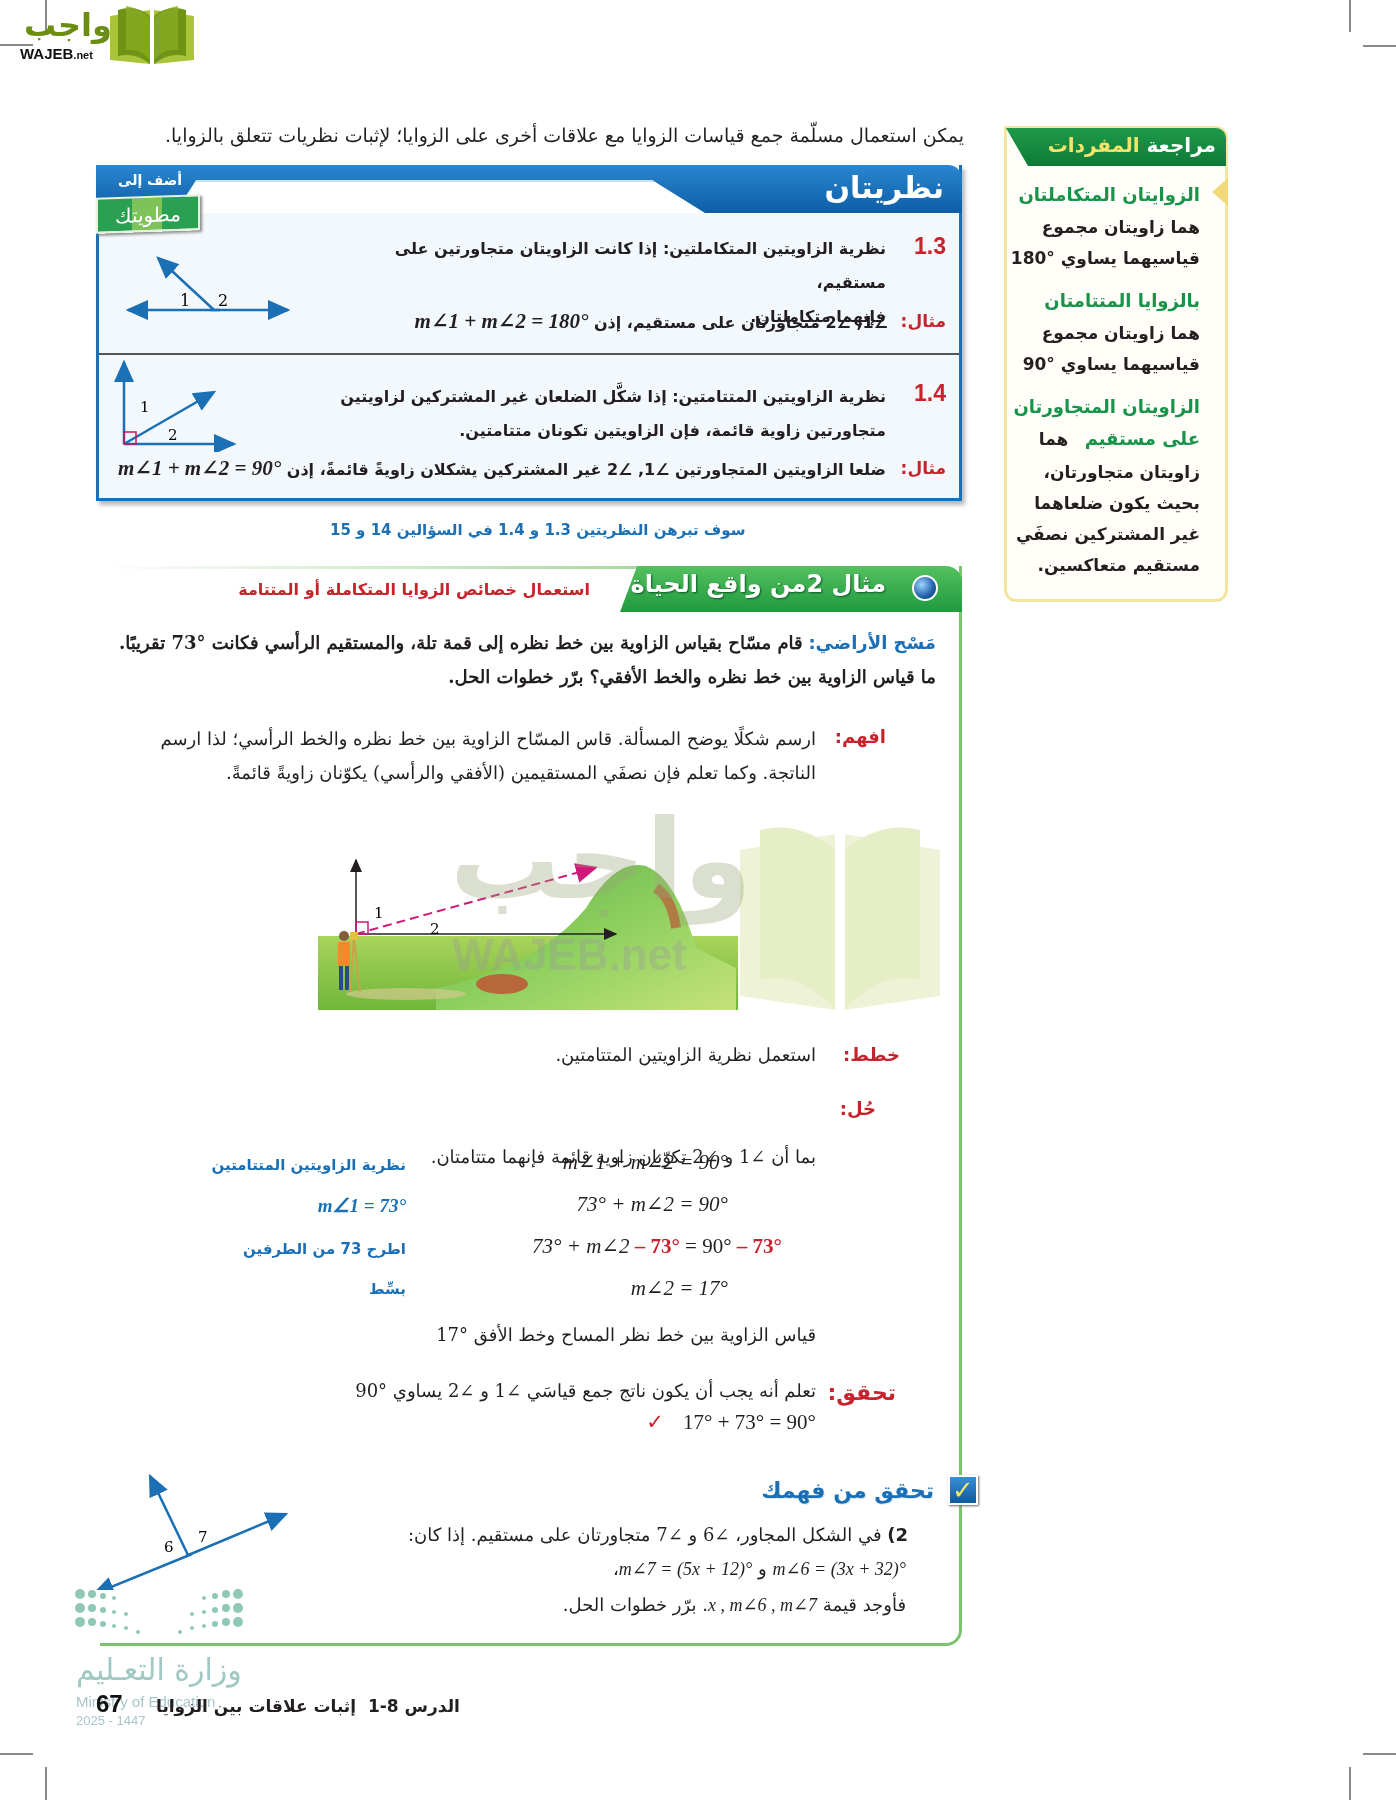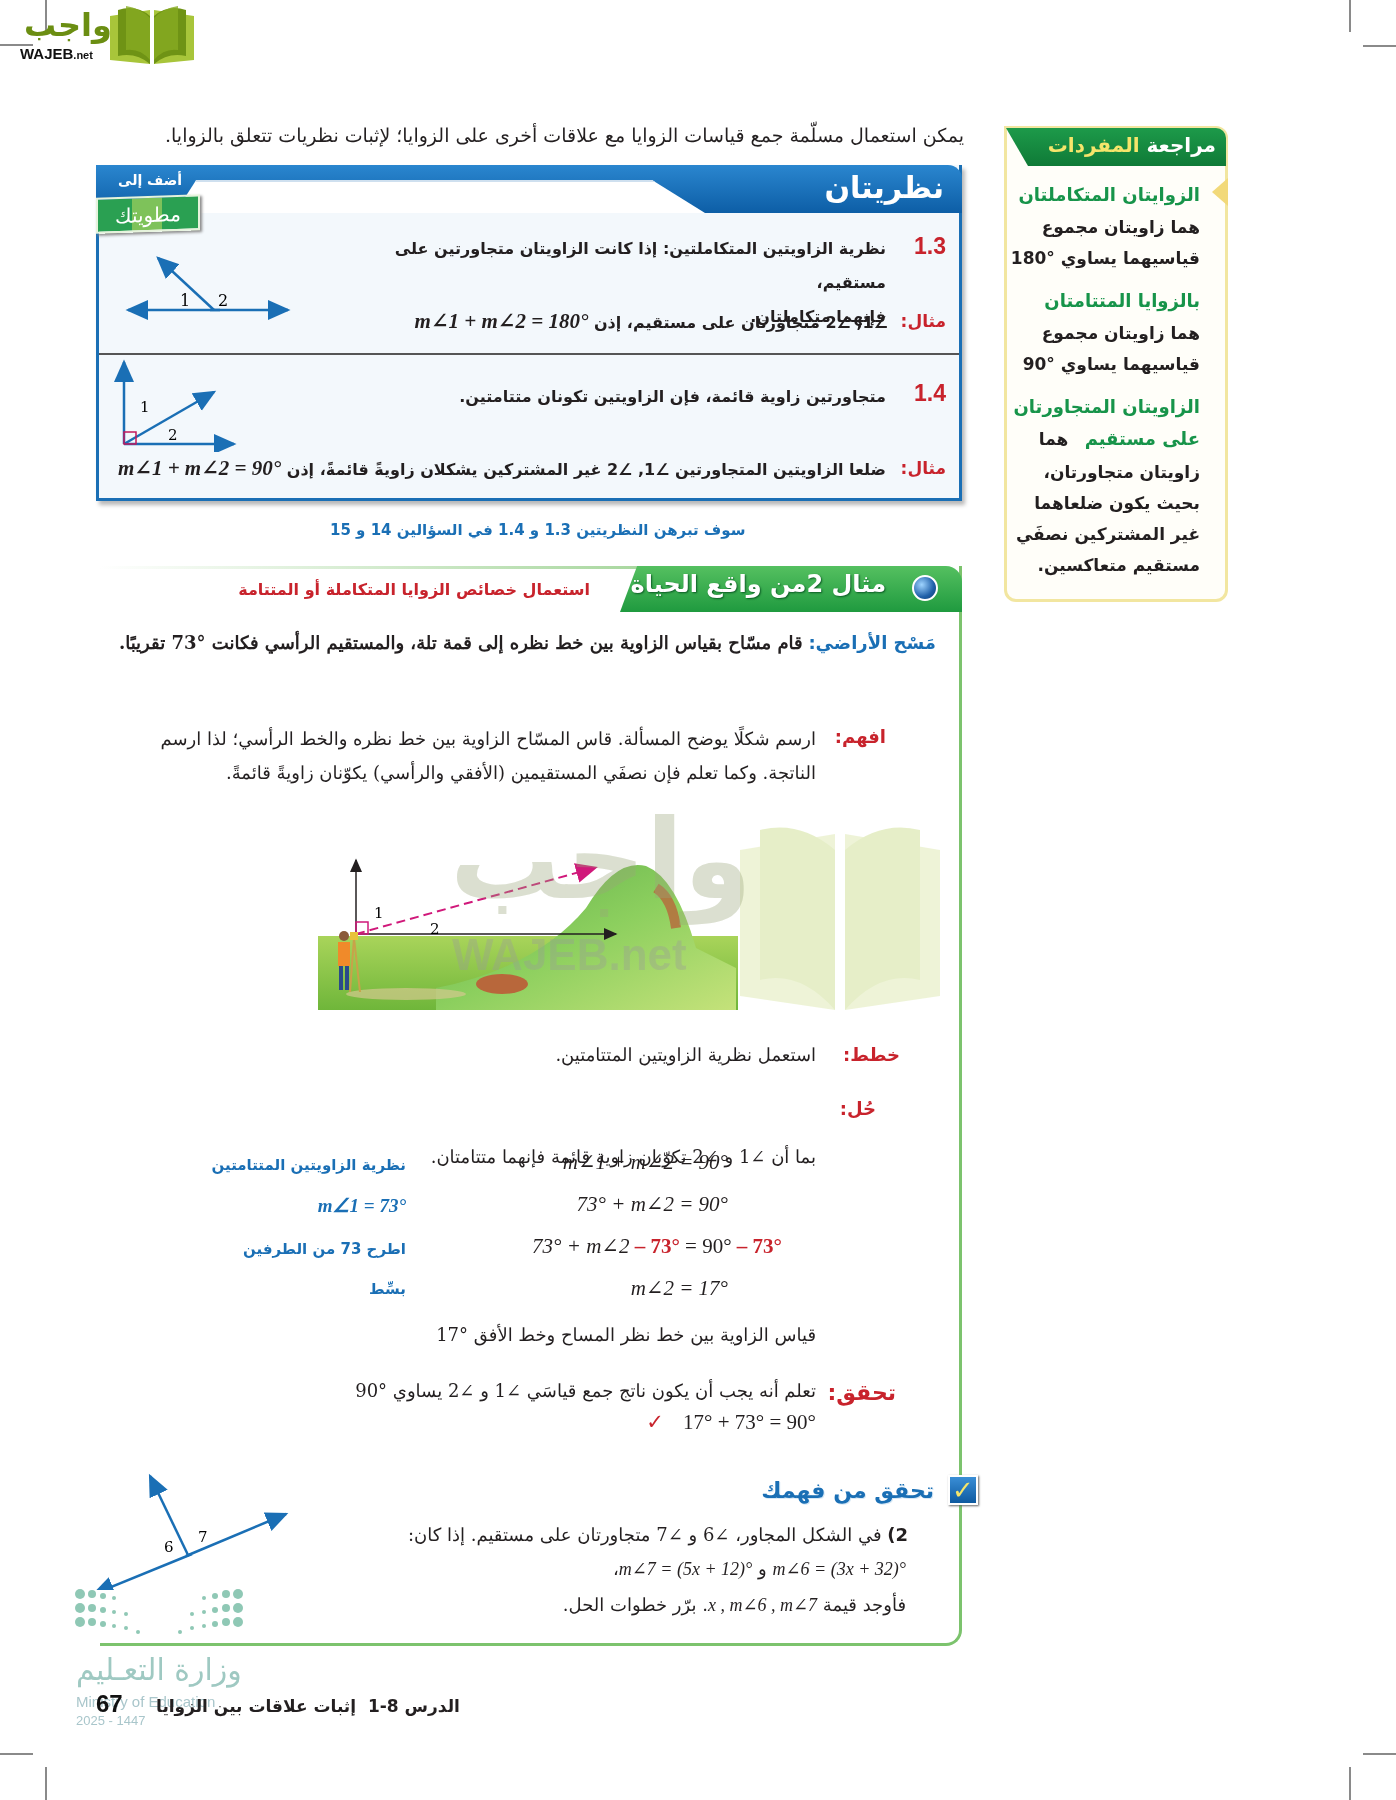--- a/index.html
+++ b/index.html
@@ -134,20 +134,21 @@
   <line x1="90" y1="60" x2="168" y2="60" stroke="#1a6fb5" stroke-width="2.5" marker-end="url(#arB)"></line>
   <line x1="94" y1="60" x2="38" y2="8" stroke="#1a6fb5" stroke-width="2.5" marker-end="url(#arB)"></line>
   <text x="60" y="56" font-family="DejaVu Serif, serif" font-size="16">1</text>
   <text x="98" y="56" font-family="DejaVu Serif, serif" font-size="16">2</text>
 </svg>
 
 <div class="thm-row-divider"></div>
 
 <div class="thm-num" style="left:914px;top:380px;">1.4</div>
 <div class="thm-text" style="right:510px;top:380px;width:560px;">
+  <div>نظرية الزاويتين المتتامتين: إذا شكَّل الضلعان غير المشتركين لزاويتين</div>
   <div>متجاورتين زاوية قائمة، فإن الزاويتين تكونان متتامتين.</div>
 </div>
 <div class="ex-label" style="right:450px;top:458px;">مثال:</div>
 <div class="ex-text" style="right:510px;top:455px;">
   <span>ضلعا الزاويتين المتجاورتين ∠1, ∠2 غير المشتركين يشكلان زاويةً قائمةً، إذن</span>
   <span class="math">m∠1 + m∠2 = 90°</span>
 </div>
 <svg class="abs" style="left:114px;top:356px;" width="130" height="96" viewBox="0 0 130 96">
   <defs>
     <marker id="arB2" markerWidth="10" markerHeight="10" refX="8" refY="5" orient="auto">
@@ -190,20 +191,21 @@
 
 <div class="ex-frame"></div>
 <div class="ex-topline"></div>
 <div class="ex-header"></div>
 <div class="globe"></div>
 <div class="ex-title">مثال 2من واقع الحياة</div>
 <div class="ex-subtitle">استعمال خصائص الزوايا المتكاملة أو المتتامة</div>
 
 <div class="body-text" style="right:460px;top:626px;width:840px;">
   <div><span class="lbl-blue" style="color:#1a6fb5;">مَسْح الأراضي:</span> <span style="font-weight:bold;">قام مسّاح بقياس الزاوية بين خط نظره إلى قمة تلة، والمستقيم الرأسي فكانت °73 تقريبًا.</span></div>
+  <div style="font-weight:bold;">ما قياس الزاوية بين خط نظره والخط الأفقي؟ برّر خطوات الحل.</div>
 </div>
 
 <div class="lbl-red abs" style="right:510px;top:726px;font-size:18px;direction:rtl;">افهم:</div>
 <div class="body-text" style="right:580px;top:722px;width:740px;">
   <div>ارسم شكلًا يوضح المسألة. قاس المسّاح الزاوية بين خط نظره والخط الرأسي؛ لذا ارسم</div>
   <div>الناتجة. وكما تعلم فإن نصفَي المستقيمين (الأفقي والرأسي) يكوّنان زاويةً قائمةً.</div>
 </div>
 
 <svg class="wm" style="left:730px;top:820px;" width="220" height="200" viewBox="0 0 220 200">
   <path d="M10 30 L105 14 L105 190 L10 176 Z" fill="#cfdf8f"></path>

